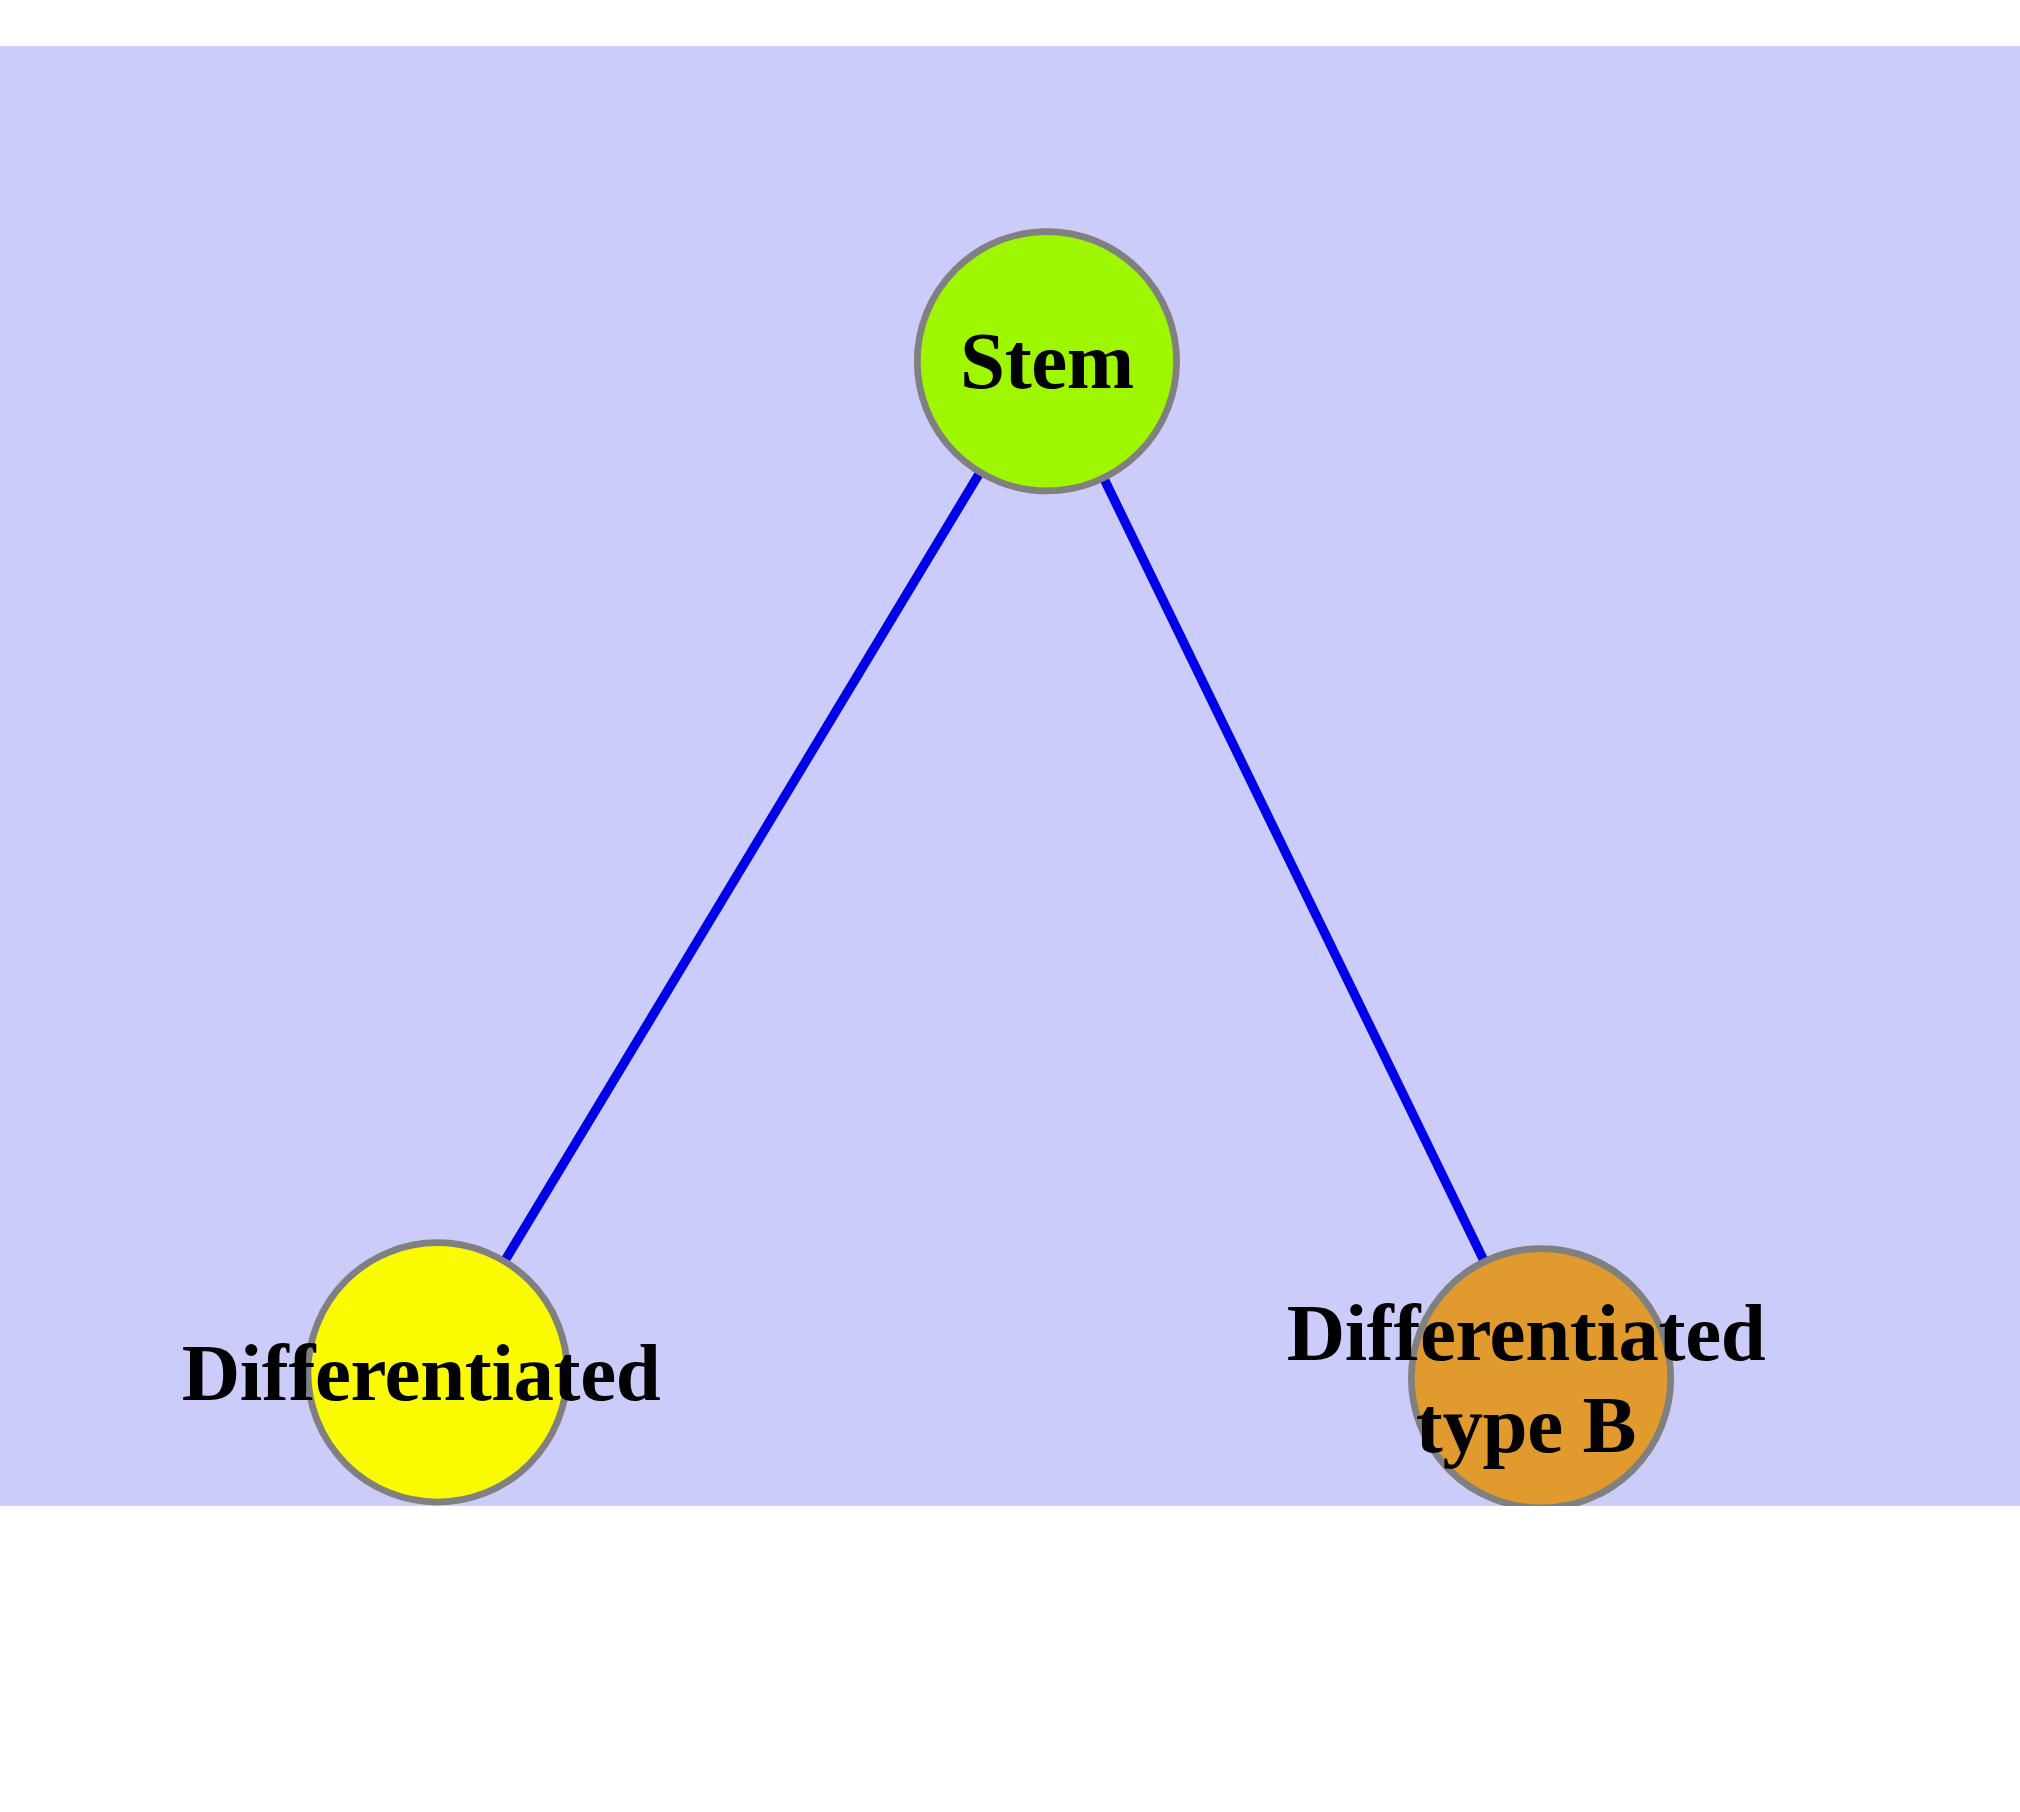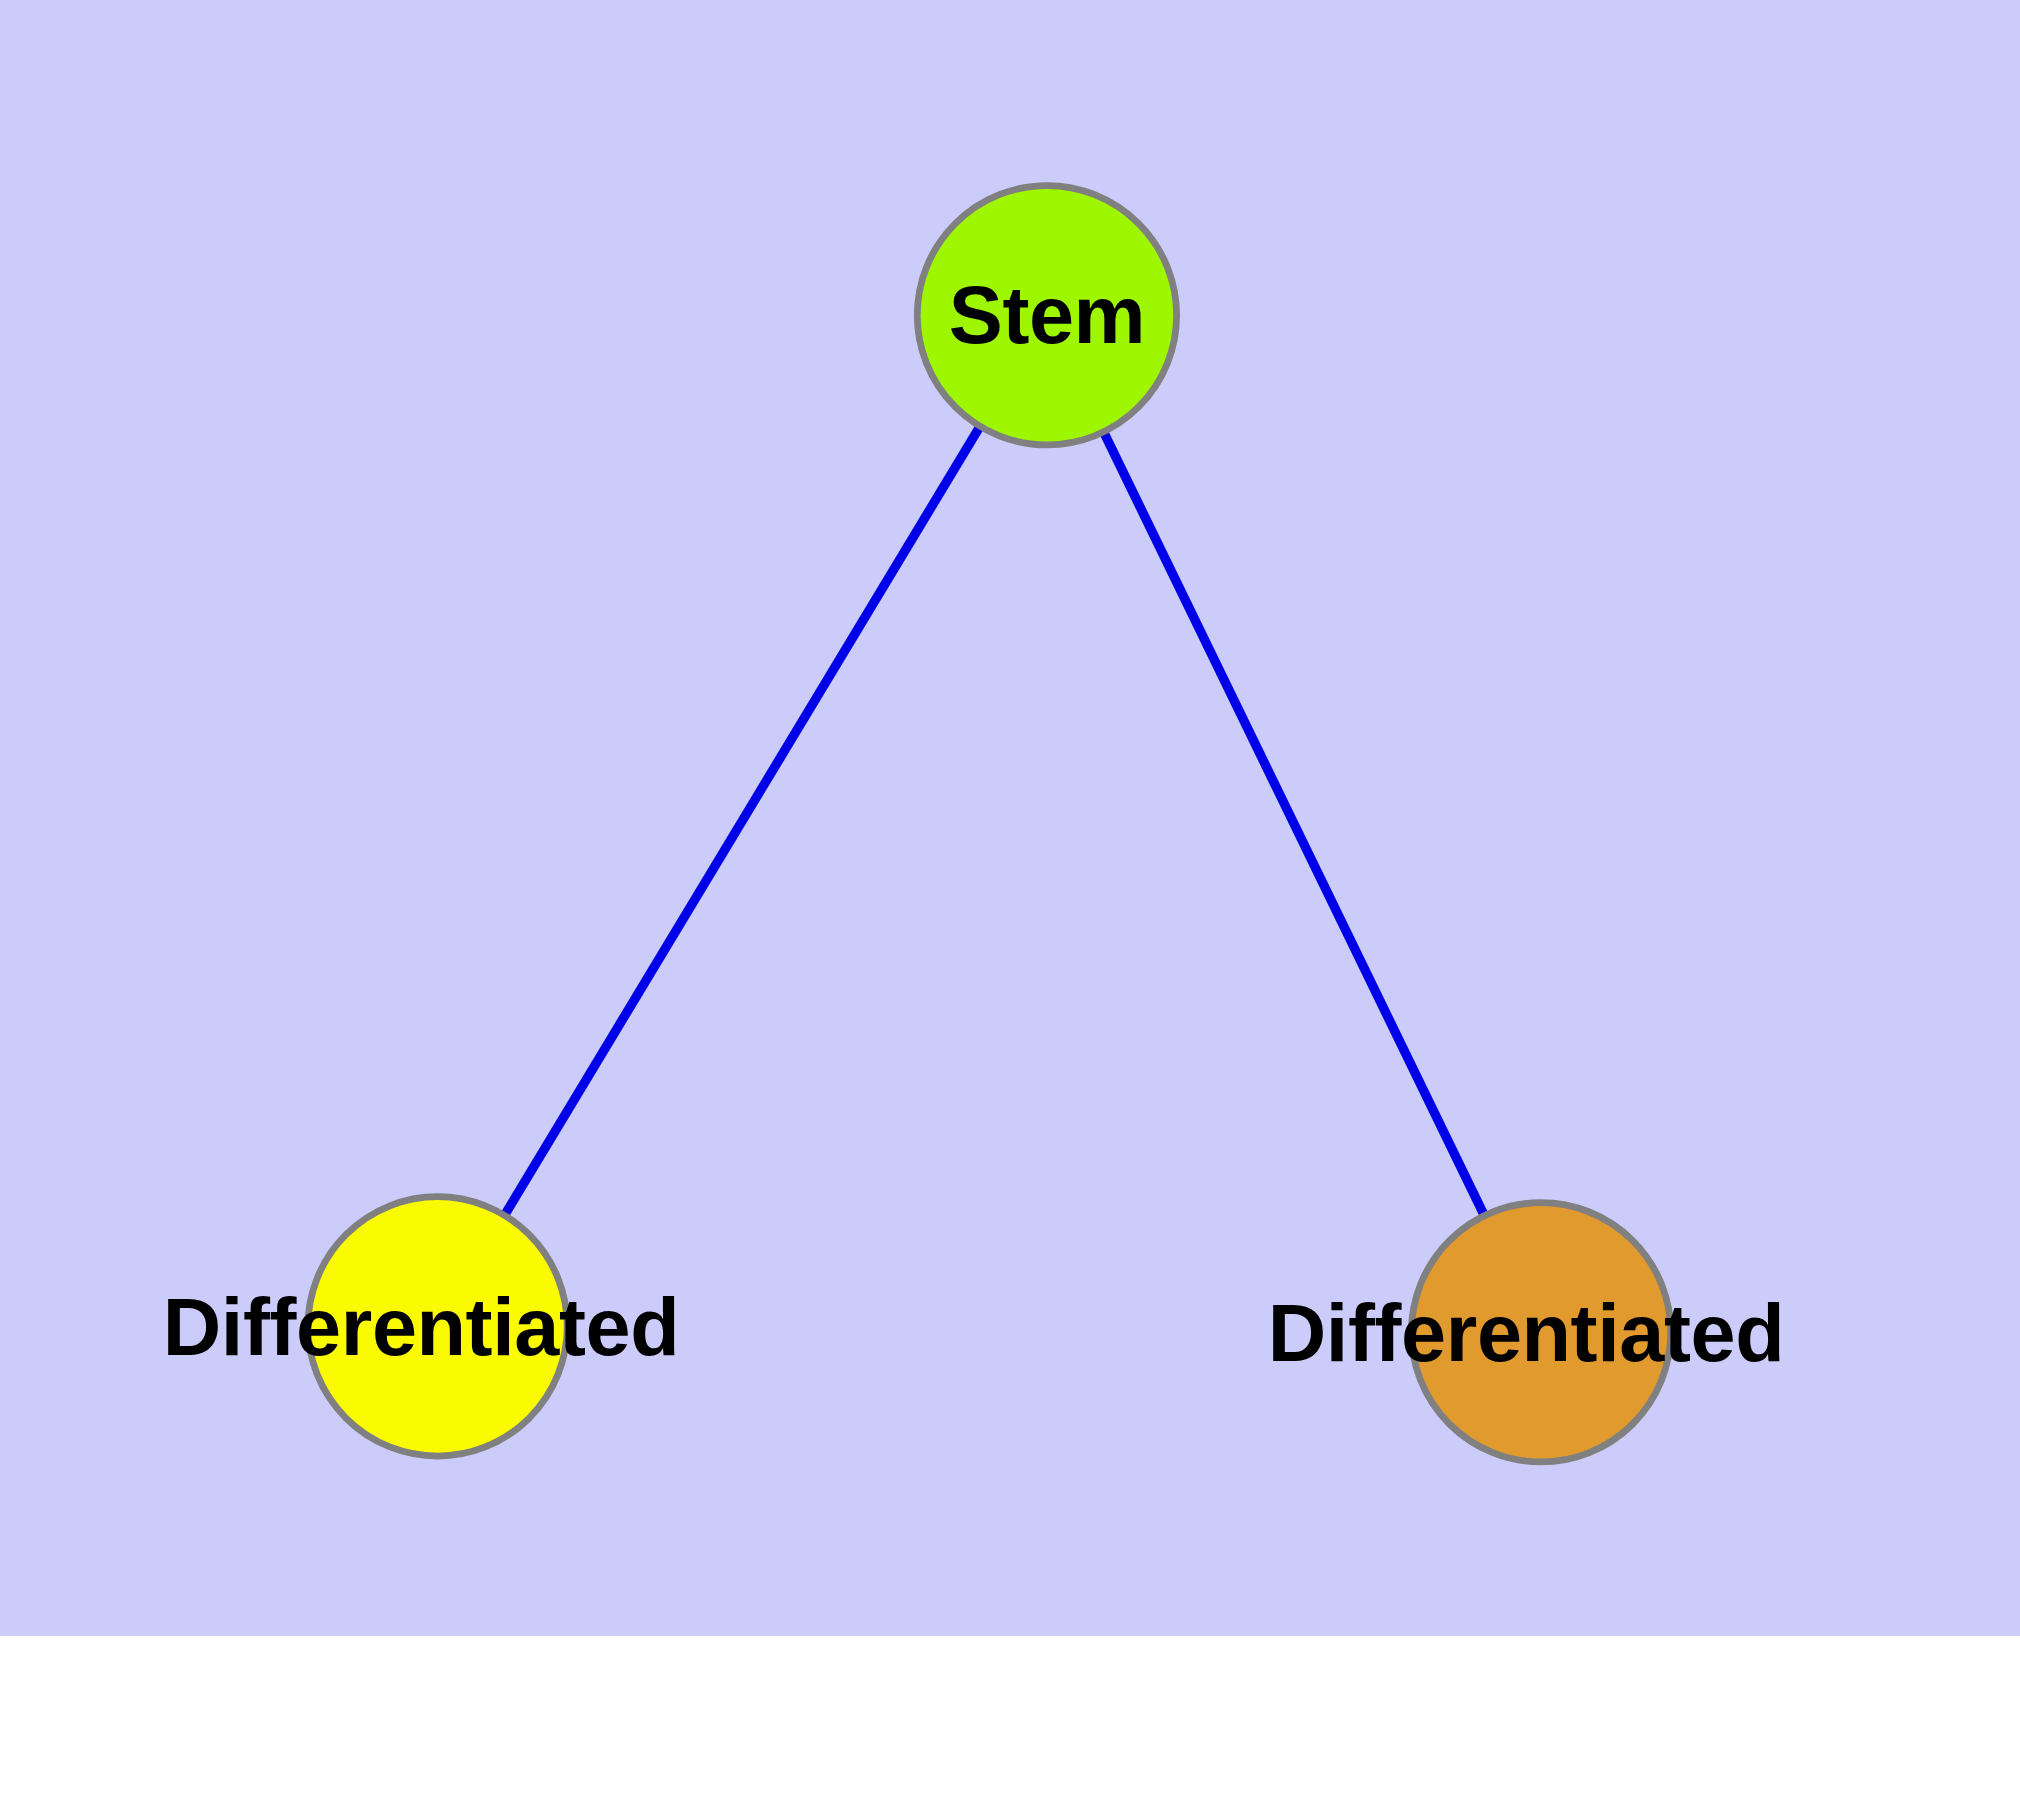--- a/index.html
+++ b/index.html
@@ -3,23 +3,24 @@
 <meta charset="utf-8">
 <style>
   html, body {
     margin: 0;
     padding: 0;
     background: #ffffff;
   }
   #canvas {
     position: relative;
     width: 2021px;
-    height: 1636px;
+    height: 1460px;
     overflow: hidden;
-    font-family: Liberation Sans, sans-serif;
+    font-family: Liberation Serif, serif;
+    margin-top: 46px;
   }
   #bg-rect {
     position: absolute;
     left: 0;
     top: 0;
     width: 2021px;
     height: 1812px;
     background: #ccccfa;
   }
   #graph-svg {
@@ -65,17 +66,18 @@
 
   <div id="labels-layer">
       <div class="node-label" style="left: 1047px; top: 315px; font-size: 81px; color: rgb(0, 0, 0);">
         <span class="lbl-line">Stem</span>
       </div>
       <div class="node-label" style="left: 421px; top: 1327px; font-size: 81px; color: rgb(0, 0, 0);">
         <span class="lbl-line">Differentiated</span>
       </div>
       <div class="node-label" style="left: 1526px; top: 1333px; font-size: 81px; color: rgb(0, 0, 0);">
         <span class="lbl-line">Differentiated</span>
+        <span class="lbl-line">type B</span>
       </div>
     </div>
 
 </div>
 
 
 </body></html>

